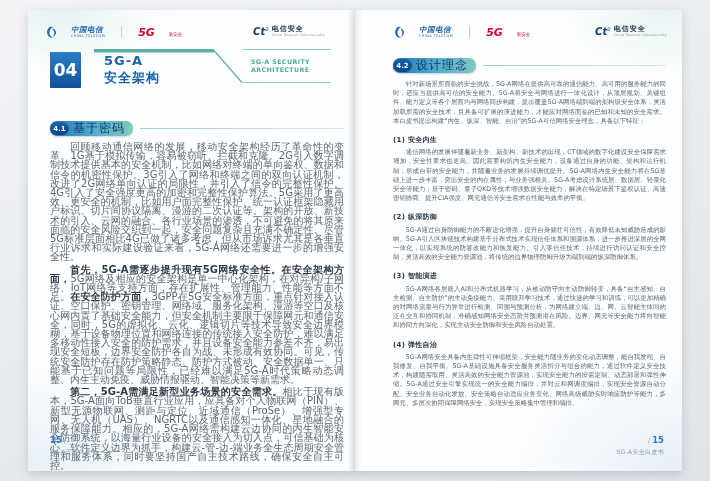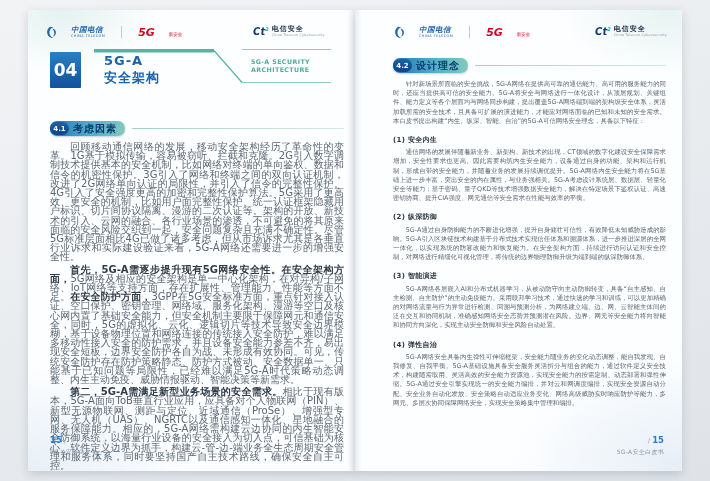--- a/index.html
+++ b/index.html
@@ -56,21 +56,21 @@
   
   .section-row{position:absolute;display:flex;align-items:center;}
   .page-left .section-row{left:22px;right:11px;top:111px;}
   .page-right .section-row{left:38px;right:16px;top:48px;}
   .pill{display:flex;align-items:center;height:15px;border-radius:7px;
     background:linear-gradient(90deg,#2473b6 0%,#55aecb 55%,#83cabe 100%);
     padding-right:8px;flex:0 0 auto;box-shadow:0 1px 2px rgba(20,80,130,.25);}
   .pill-num{background:linear-gradient(180deg,#1b61a6,#0d4587);border-radius:7px;height:13px;min-width:19px;
     padding:0 3px;color:#fff;display:flex;align-items:center;justify-content:center;
     font-size:7px;font-weight:bold;box-sizing:border-box;}
-  .pill-label{font-size:10px;font-weight:bold;color:#0c3c74;margin-left:4px;letter-spacing:1px;}
+  .pill-label{font-size:12px;font-weight:normal;color:#0c3c74;margin-left:4px;letter-spacing:1px;}
   .rule{flex:1;height:1px;margin-left:7px;background:linear-gradient(90deg,#9fd2c9,#d4eae5);}
 
   
   .body{position:absolute;text-align:justify;color:#5a6672;}
   .page-left .body{left:22px;right:11px;top:132px;font-size:10px;line-height:9.2px;}
   .page-right .body{left:38px;right:16px;top:70px;font-size:6.4px;line-height:9.2px;}
   .body p{margin:0 0 3px 0;text-indent:2em;}
   .body b{color:#2f3b47;}
   .item-h{font-size:7px;font-weight:bold;color:#2b3744;margin:10px 0 3px 0;letter-spacing:.3px;}
 
@@ -122,21 +122,21 @@
       <div>安全架构</div>
     </div>
     <div class="ch-sub">
       <div>5G-A SECURITY</div>
       <div>ARCHITECTURE</div>
     </div>
 
     <div class="section-row">
       <div class="pill">
         <span class="pill-num">4.1</span>
-        <span class="pill-label">考虑因素</span>
+        <span class="pill-label">基于密码</span>
       </div>
       <div class="rule"></div>
     </div>
 
     <div class="body">
       <p><span>回顾移动通信网络的发展，移动安全架构经历了革命性的变革。1G基于模拟传输，容易被窃听、拦截和克隆。2G引入数字调制技术提供基本的安全机制，比如网络对终端的单向鉴权、数据和信令的机密性保护。3G引入了网络和终端之间的双向认证机制，改进了2G网络单向认证的局限性，并引入了信令的完整性保护。4G引入了安全强度更高的加密和完整性保护算法。5G采用了更高效、更安全的机制，比如用户面完整性保护、统一认证框架隐藏用户标识、切片间协议隔离、漫游的二次认证等。架构的开放、新技术的引入、云网的融合、各行业场景的渗透，不可避免的将其原来面临的安全风险交织到一起，安全问题复杂且充满不确定性。尽管5G标准层面相比4G已做了诸多考虑，但从市场诉求尤其是各垂直行业诉求和实际建设验证来看，5G-A网络还需要进一步的增强安全性。</span></p>
       <p><b>首先，5G-A需逐步提升现有5G网络安全性。在安全架构方面，</b><span>5G网络及相应的安全架构是单一中心化架构，在对异构/子网络、IoT网络等支持方面，存在扩展性、管理能力、性能等方面不足。</span><b>在安全防护方面，</b><span>3GPP在5G安全标准方面，重点针对接入认证、空口保护、密钥管理、网络域、服务化架构、漫游等空口及核心网内置了基础安全能力，但安全机制主要限于保障网元和通信安全，同时，5G的虚拟化、云化、逻辑切片等技术导致安全边界模糊，基于设备物理位置和网络连接的传统接入安全防护，难以满足多移动性接入安全的防护需求，并且设备安全能力参差不齐，易出现安全短板，边界安全防护各自为战、未形成有效协同。可见，传统安全防护存在防护策略静态、防护方式被动、安全数据单一、只能基于已知问题等局限性，已经难以满足5G-A时代策略动态调整、内生主动免疫、威胁情报驱动、智能决策等新需求。</span></p>
       <p><b>第二，5G-A需满足新型业务场景的安全需求。</b><span>相比于现有版本，5G-A面向ToB垂直行业应用，应具备对个人物联网（PIN）、新型无源物联网、测距与定位、近域通信（ProSe）、增强型专网、无人机（UAS）、NGRTC以及通信感知一体化、星地融合的服务保障能力。相应的，5G-A网络需构建云边协同的内生智能安全防御系统，以海量行业设备的安全接入为切入点，可信基础为核心、软件定义边界为抓手，构建云-管-边-端业务全生态周期安全管理和服务体系，同时要坚持国产自主技术路线，确保安全自主可控。</span></p>
     </div>
 
@@ -179,21 +179,21 @@
       <div class="rule"></div>
     </div>
 
     <div class="body">
       <p><span>针对新场景所面临的安全挑战，5G-A网络在提供高可靠的通信能力、高可用的服务能力的同时，还应当提供高可信的安全能力。5G-A将安全与网络进行一体化设计，从顶层规划、关键组件、能力定义等各个层面均与网络同步构建，提出覆盖5G-A网络端到端的架构级安全体系，灵活加载所需的安全技术，且具备可扩展的演进能力，才能应对网络面临的已知和未知的安全需求。本白皮书提出构建“内生、纵深、智能、自治”的5G-A可信网络安全理念，具备以下特征：</span></p>
 
       <div class="item-h">(1) 安全内生</div>
       <p><span>通信网络的发展伴随着新业务、新架构、新技术的出现，CT领域的数字化建设安全保障需求增加，安全性要求也更高。因此需要构筑内生安全能力，设备通过自身的功能、架构和运行机制，形成自带的安全能力，并随着业务的发展持续调优提升。5G-A网络内生安全能力将在5G基础上进一步丰富，突出安全的内在属性，与业务强相关。5G-A考虑设计系统层、数据层、轻量化安全等能力；基于密码、量子QKD等技术增强数据安全能力，解决在特定场景下鉴权认证、高速密钥协商、提升CIA强度、网元通信等安全需求在性能与效率的平衡。</span></p>
 
       <div class="item-h">(2) 纵深防御</div>
-      <p><span>5G-A通过自身防御能力的不断进化增强，提升自身健壮可信性，有效降低未知威胁造成的影响。5G-A引入区块链技术构建基于分布式技术实现信任体系和溯源体系，进一步推进深层的全网一体化，以实现系统的防篡改能力和恢复能力。在安全架构方面，持续进行访问认证和安全控制，对网络进行精细化可视化管理，将传统的边界物理防御升级为端到端的纵深防御体系。</span></p>
+      <p><span>5G-A通过自身防御能力的不断进化增强，提升自身健壮可信性，有效降低未知威胁造成的影响。5G-A引入区块链技术构建基于分布式技术实现信任体系和溯源体系，进一步推进深层的全网一体化，以实现系统的防篡改能力和恢复能力。引入零信任技术，持续进行访问认证和安全控制，灵活高效的安全能力资源池，将传统的边界物理防御升级为端到端的纵深防御体系。</span></p>
 
       <div class="item-h">(3) 智能演进</div>
       <p><span>5G-A网络各层嵌入AI和分布式机器学习，从被动防守向主动防御转变，具备“自主感知、自主检测、自主防护”的主动免疫能力。采用联邦学习技术，通过快速的学习和训练，可以更加精确的对网络流量与行为异常进行检测、回溯与预测分析，为网络建立端、边、网、云智能主体间的泛在交互和协同机制，准确感知网络安全态势并预测潜在风险。边界、网元等安全能力将向智能和协同方向深化，实现主动安全防御和安全风险自动处置。</span></p>
 
       <div class="item-h">(4) 弹性自治</div>
       <p><span>5G-A网络安全具备内生弹性可伸缩框架，安全能力随业务的变化动态调整，能自我发现、自我修复、自我平衡。5G-A基础设施具备安全服务灵活拆分与组合的能力，通过软件定义安全技术，构建随需取用、灵活高效的安全能力资源池，实现安全能力的按需定制、动态部署和弹性伸缩。5G-A通过安全引擎实现统一的安全能力编排，并对云和网调度编排，实现安全资源自动分配、安全业务自动化发放、安全策略自动适应业务变化、网络高级威胁实时响应防护等能力，多网元、多层次协同保障网络安全，实现安全策略集中管理和编排。</span></p>
     </div>
 
     <div class="footer footer-right">
       <div><span class="f-slash">/</span><span class="f-page">15</span></div>

